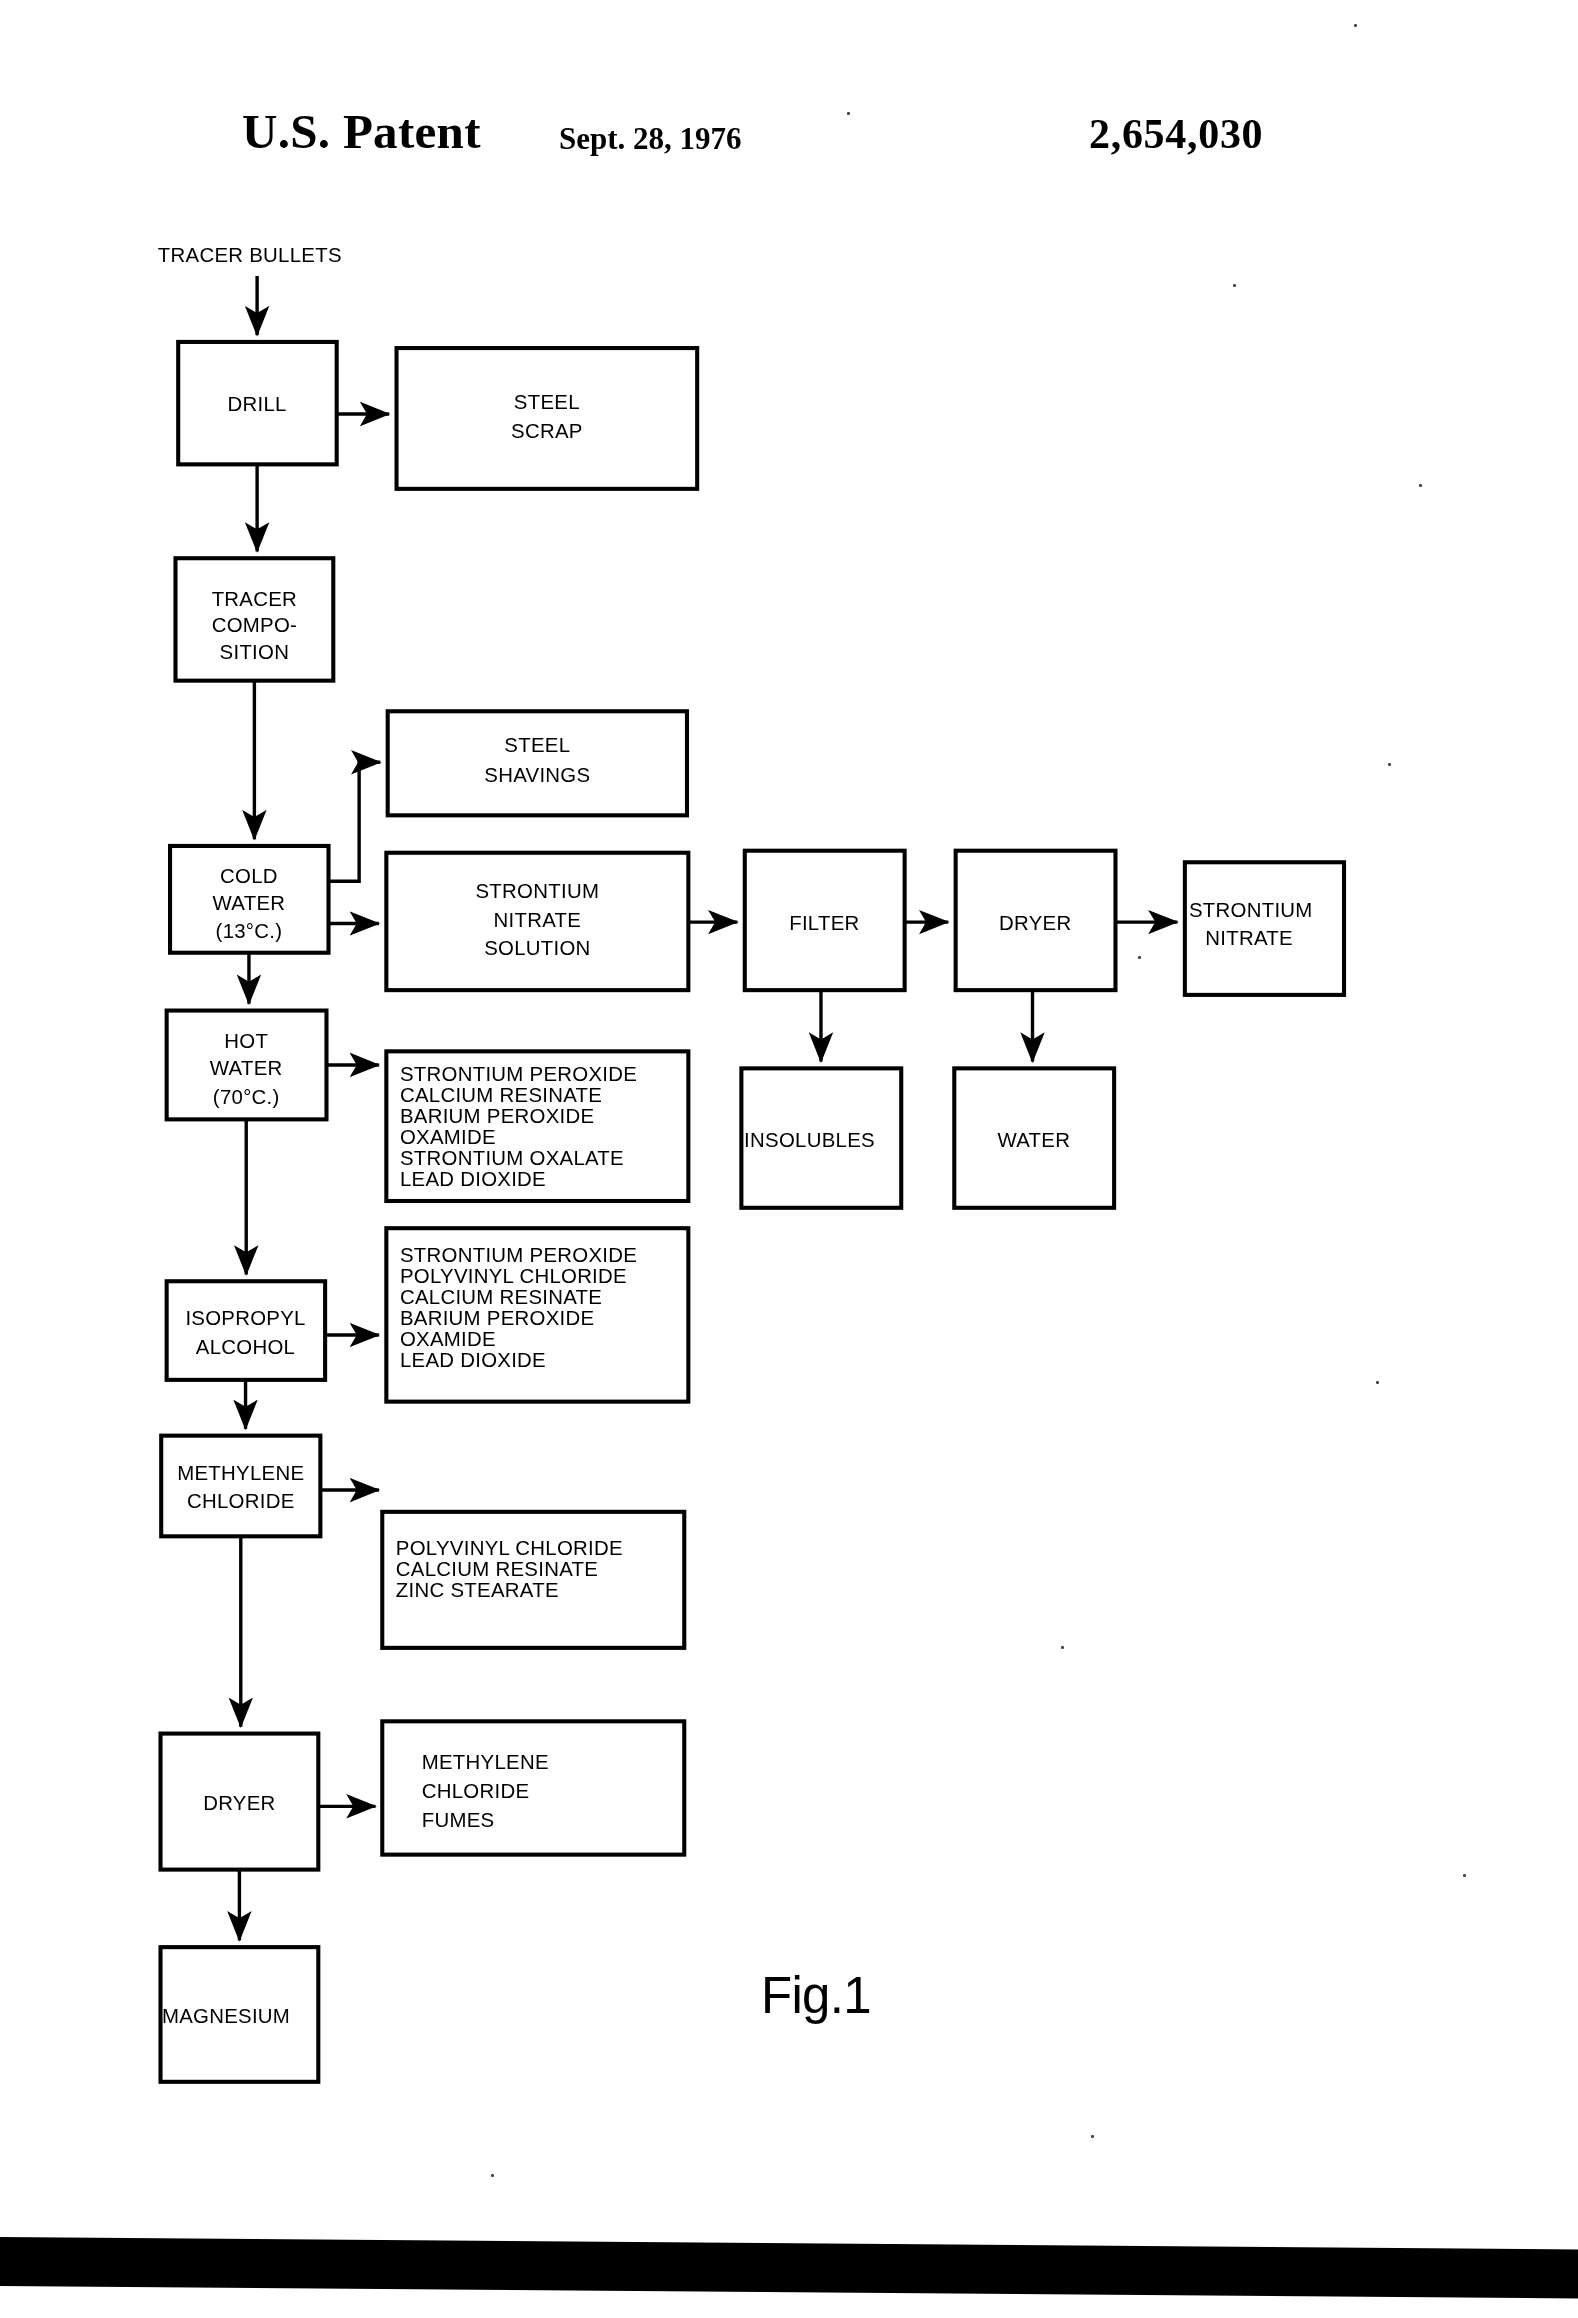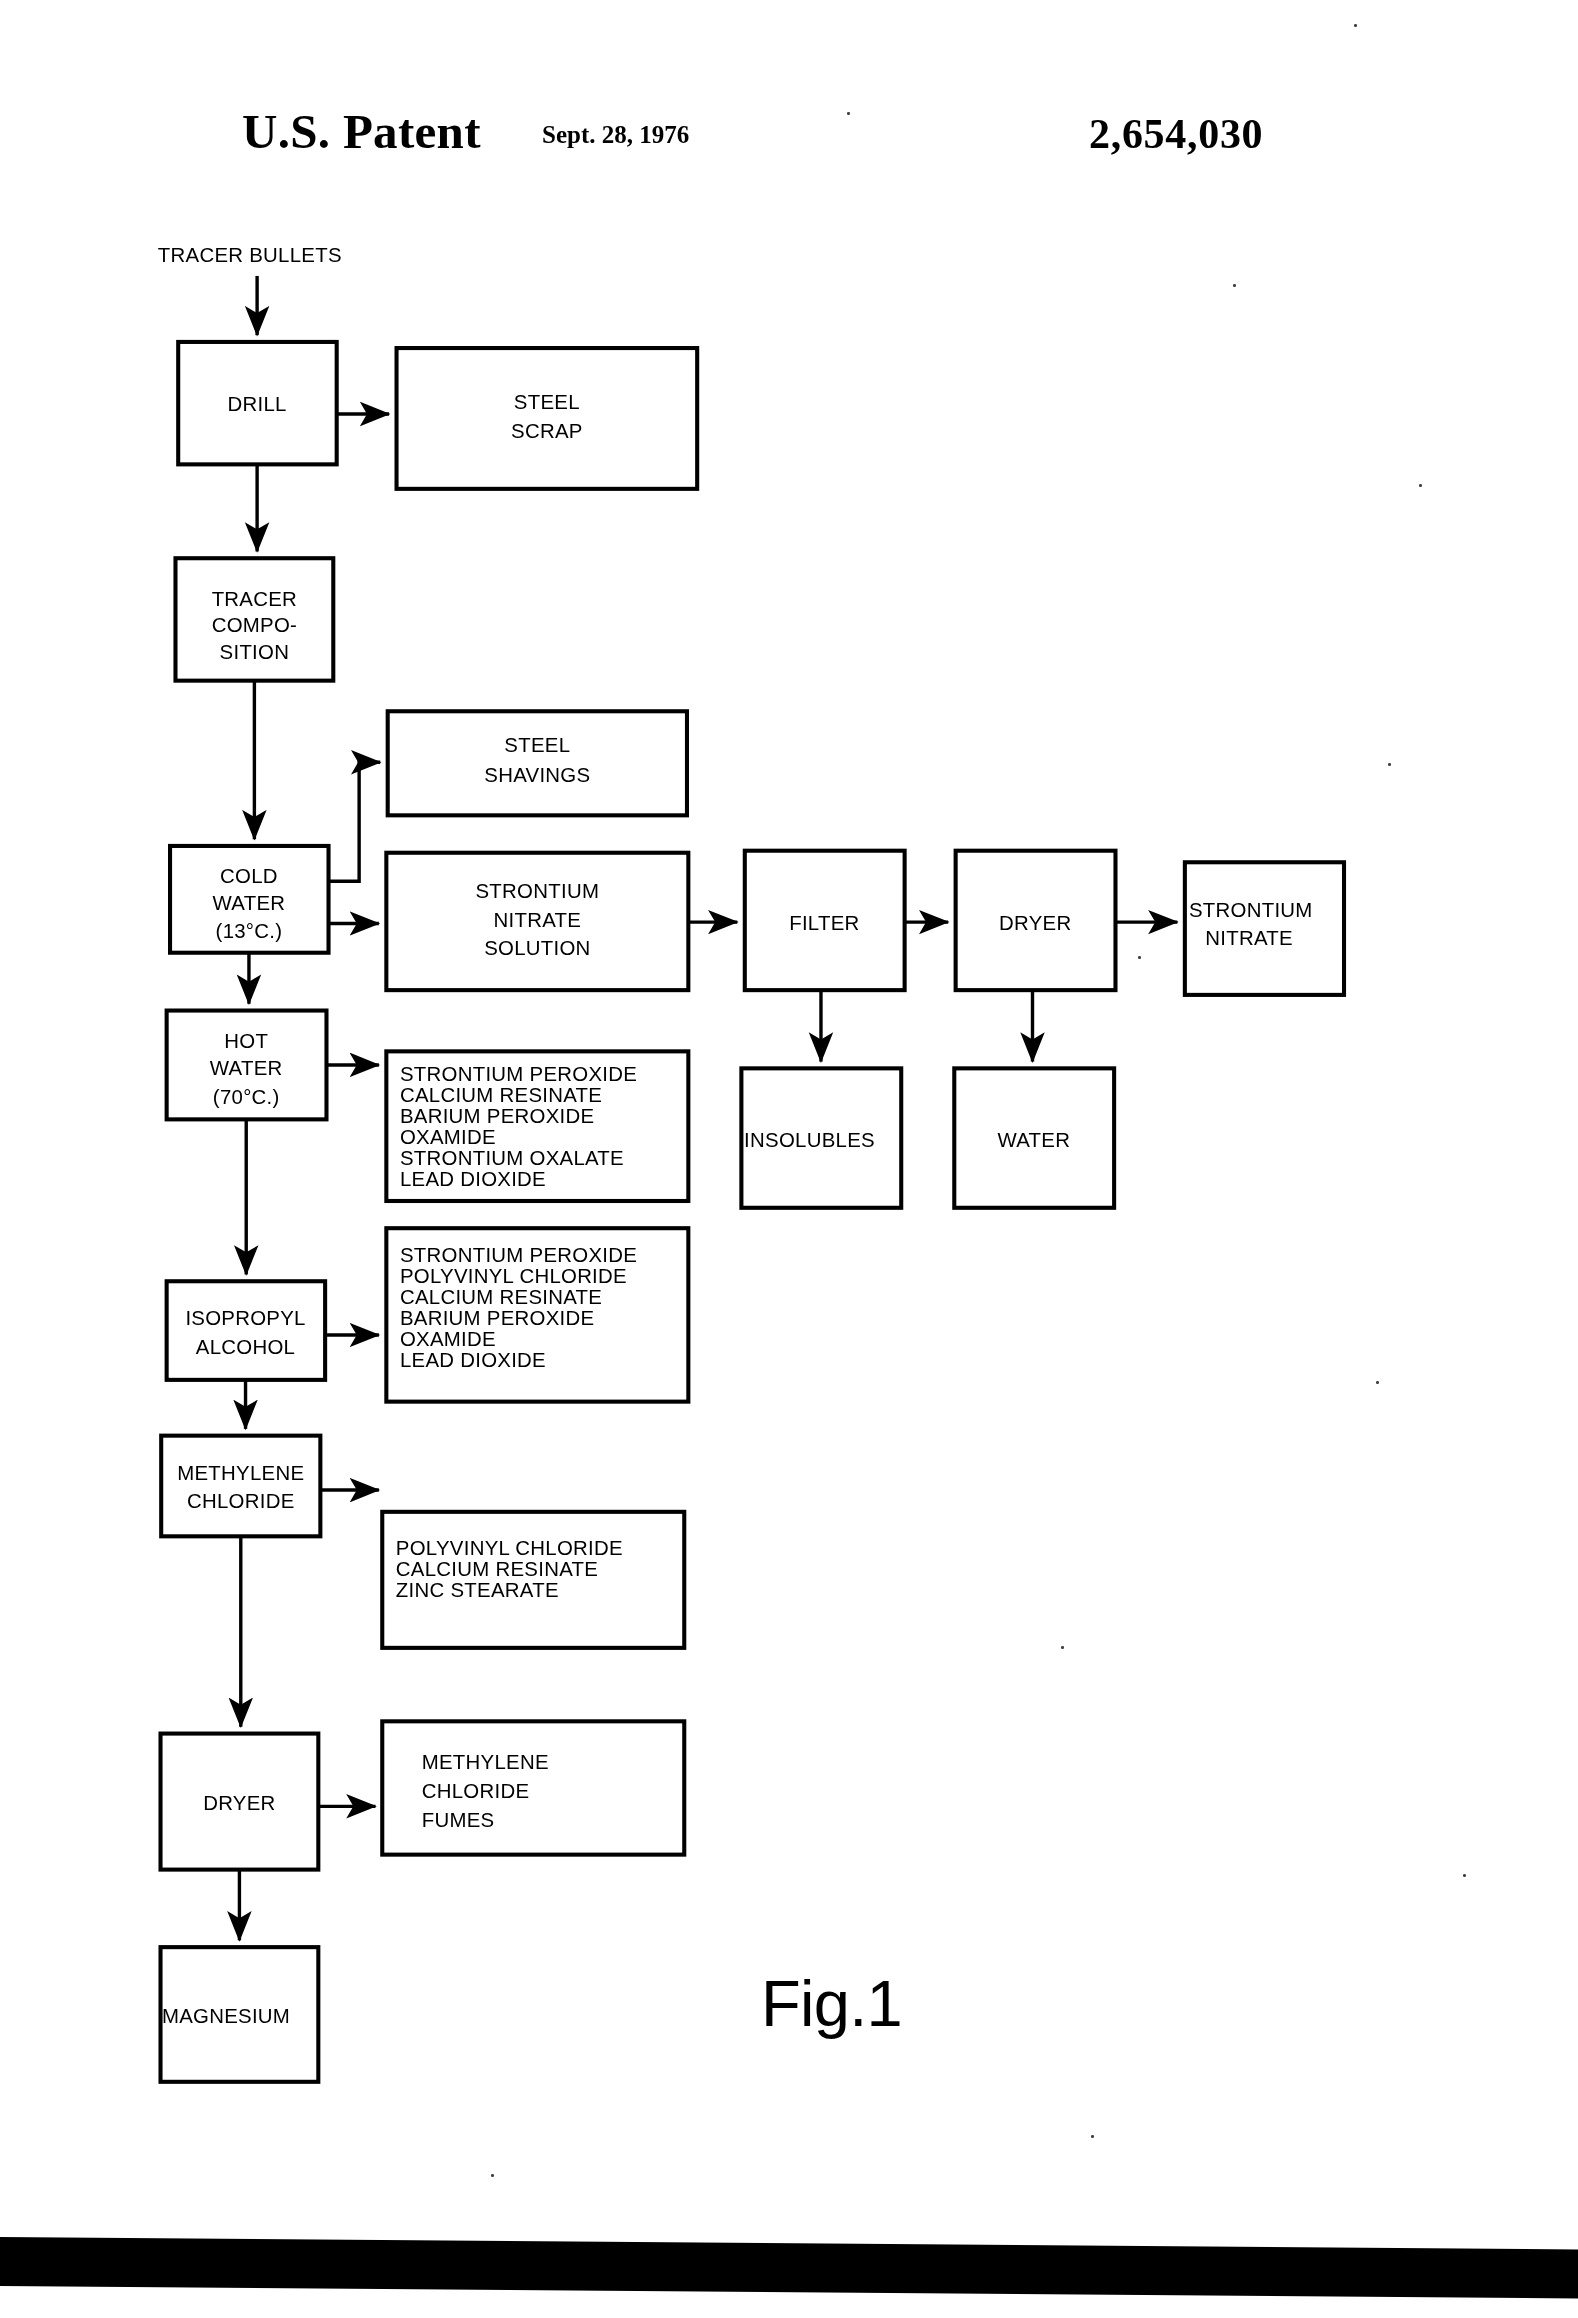--- a/index.html
+++ b/index.html
@@ -3,32 +3,32 @@
 <meta charset="utf-8">
 <style>
   html,body{margin:0;padding:0;background:#fff;}
   body{width:1578px;height:2319px;position:relative;
        font-family:"Liberation Sans","DejaVu Sans",sans-serif;color:#000;
        overflow:hidden;}
   #sheet{position:absolute;inset:0;background:#fff;}
   .hdr{position:absolute;white-space:nowrap;text-align:center;}
   #patent-word{left:242px;top:103px;font-family:"Liberation Serif","DejaVu Serif",serif;
       font-weight:700;font-size:49px;letter-spacing:0.3px;}
-  #patent-date{left:542px;top:121px;font-family:"Liberation Serif","DejaVu Serif",serif;
-      font-weight:700;font-size:25px;}
+  #patent-date{left:559px;top:121px;font-family:"Liberation Serif","DejaVu Serif",serif;
+      font-weight:700;font-size:31px;}
   #patent-number{left:1089px;top:110px;font-family:"Liberation Serif","DejaVu Serif",serif;
       font-weight:700;font-size:42px;letter-spacing:0.7px;}
   svg#flow{position:absolute;left:0;top:0;width:1578px;height:2319px;}
   svg#flow text{font-family:"Liberation Sans","DejaVu Sans",sans-serif;
       fill:#000;font-size:30px;letter-spacing:0.4px;}
   .bx{fill:#fff;stroke:#000;stroke-width:6;}
   .ln{stroke:#000;stroke-width:5;fill:none;}
   .ctr{text-anchor:middle;}
   .lft{text-anchor:start;}
-  #figlabel{position:absolute;left:761px;top:1966px;font-size:65px;
+  #figlabel{position:absolute;left:761px;top:1966px;font-size:51px;
       font-family:"Liberation Sans","DejaVu Sans",sans-serif;letter-spacing:-0.7px;}
   #bottom-bar{position:absolute;left:0;top:2237px;width:1578px;height:49px;
       background:#000;transform:skewY(0.45deg);transform-origin:left top;}
   .spk{position:absolute;width:2.7px;height:2.7px;background:#000;border-radius:50%;opacity:.75;}
 </style>
 </head>
 <body>
 
 <div id="sheet">
 

